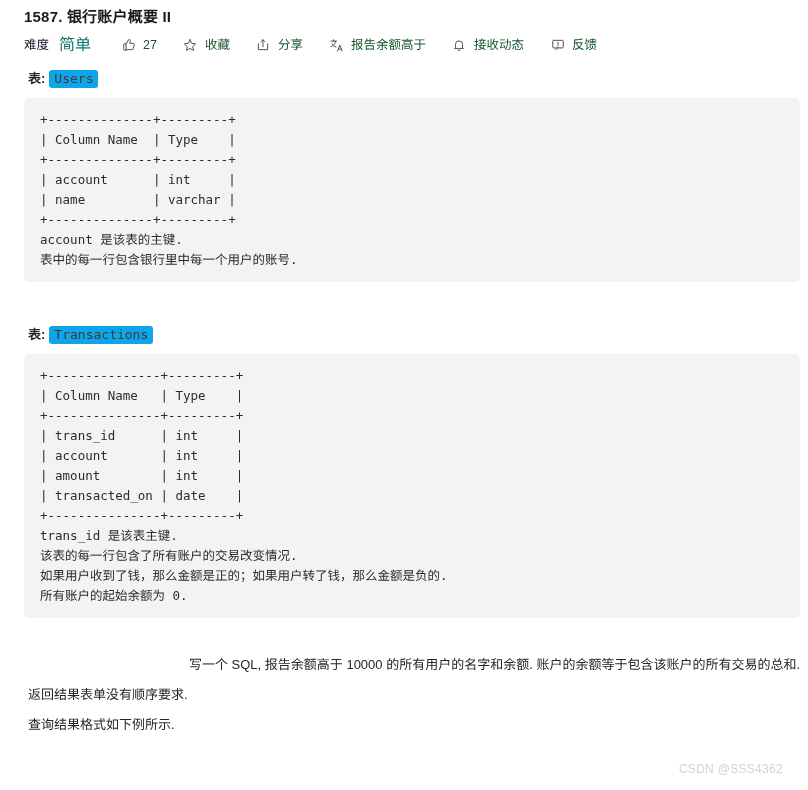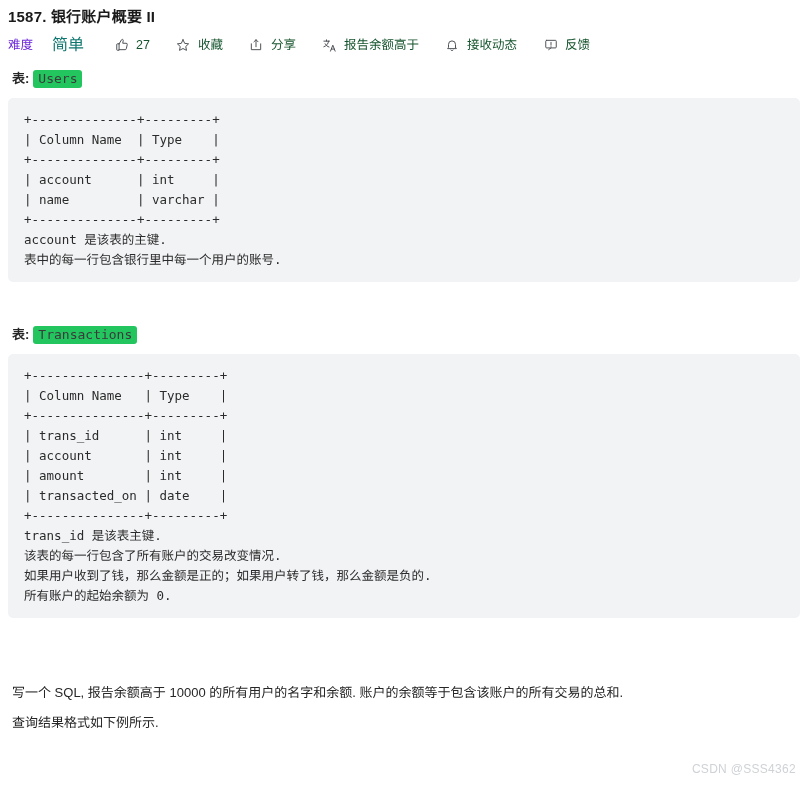--- a/index.html
+++ b/index.html
@@ -15,20 +15,21 @@
     color: #262626;
     overflow: hidden;
     position: relative;
   }
 
   .page {
     position: relative;
     width: 808px;
     height: 790px;
     box-sizing: border-box;
+    padding-left: 16px;
   }
 
   
   .title-row {
     padding: 6px 0 0 8px;
   }
   .page-title {
     font-size: 15px;
     font-weight: bold;
     color: #1a1a1a;
@@ -47,22 +48,22 @@
   }
   .meta-item {
     display: flex;
     align-items: center;
     margin-right: 26px;
     white-space: nowrap;
     cursor: default;
   }
   .meta-item.first { margin-right: 30px; }
   .meta-label {
-    color: #6d28d9;
-    margin-right: 19px;
+    color: #0f172a;
+    margin-right: 10px;
     font-family: Liberation Serif, serif;
   }
   .difficulty-value {
     color: #0f766e;
     font-size: 16px;
   }
   .meta-icon {
     display: inline-flex;
     align-items: center;
     justify-content: center;
@@ -96,21 +97,21 @@
     display: flex;
     align-items: baseline;
   }
   .caption-label {
     font-weight: bold;
     margin-right: 4px;
   }
   .inline-code {
     font-family: "DejaVu Sans Mono", "Liberation Mono", monospace;
     font-size: 13px;
-    background: #22c55e;
+    background: #0ea5e9;
     border-radius: 3px;
     padding: 1px 5px 2px 5px;
     color: #3b3b3b;
   }
 
   
   .code-block {
     margin: 10px 8px 0 8px;
     background: #f2f3f5;
     border-radius: 5px;
@@ -133,26 +134,26 @@
     margin-top: 0;
   }
   .para {
     font-size: 13px;
     line-height: 22px;
     color: #262626;
     margin: 0;
     padding: 0 0 0 4px;
   }
   .para + .para { margin-top: 8px; }
-  .para-first { margin-top: 64px; }
+  .para-first { margin-top: 36px; text-align: right; }
 
   
   .watermark {
     position: absolute;
-    right: 12px;
+    right: 25px;
     bottom: 14px;
     font-size: 12px;
     color: #cfd2d6;
     letter-spacing: 0.3px;
     user-select: none;
     margin-left: 40px;
   }
 </style>
 </head>
 <body>
@@ -268,18 +269,19 @@
 | transacted_on | date    |
 +---------------+---------+
 trans_id 是该表主键.
 该表的每一行包含了所有账户的交易改变情况.
 如果用户收到了钱，那么金额是正的；如果用户转了钱，那么金额是负的.
 所有账户的起始余额为 0.</pre>
   </div>
 
   <div class="body-text">
     <p class="para para-first">写一个 SQL, 报告余额高于 10000 的所有用户的名字和余额. 账户的余额等于包含该账户的所有交易的总和.</p>
+    <p class="para">返回结果表单没有顺序要求.</p>
     <p class="para">查询结果格式如下例所示.</p>
   </div>
 
   <div class="watermark">CSDN @SSS4362</div>
 
 </div>
 
 </body></html>

